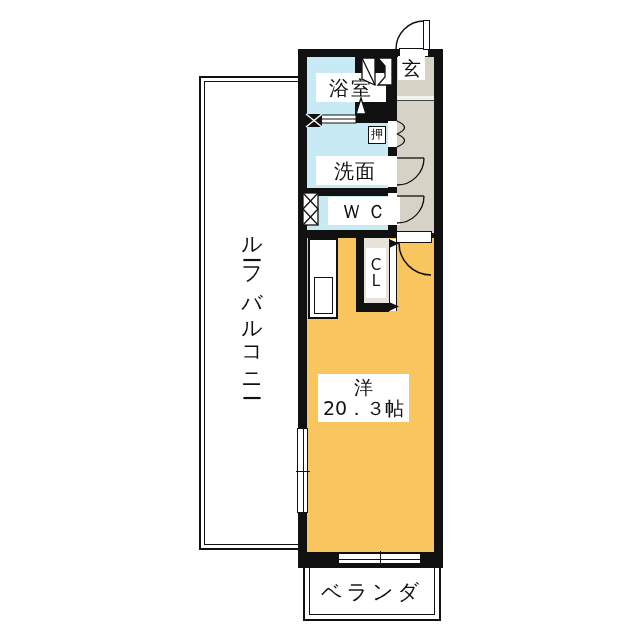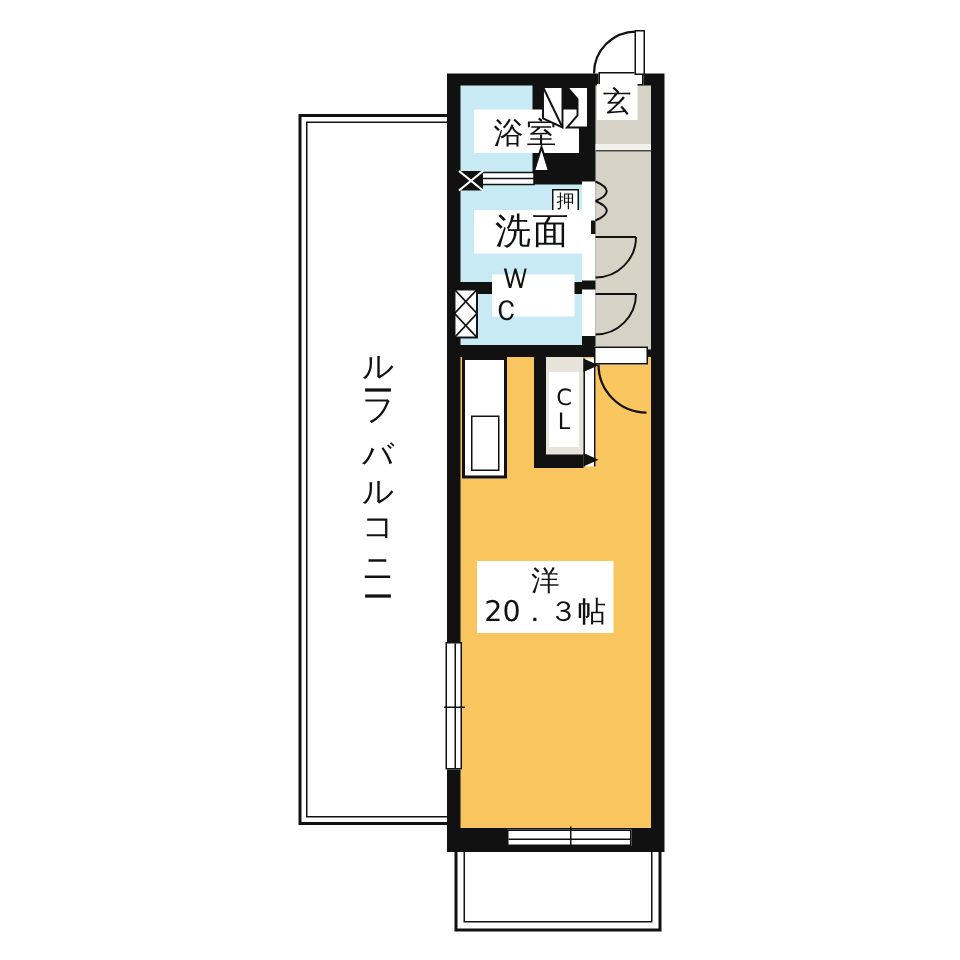--- a/index.html
+++ b/index.html
@@ -47,22 +47,22 @@
   .win-bottom .tick{position:absolute;left:50%;top:-3px;width:1px;height:16px;background:#111;}
   
   .veranda-outer{left:303px;top:566px;width:138px;height:55px;border:2px solid #111;box-sizing:border-box;z-index:1;}
   .veranda-inner{left:309px;top:566px;width:126px;height:49px;border:1.5px solid #111;box-sizing:border-box;z-index:1;}
   .veranda-label{left:303px;top:578px;width:138px;text-align:center;font-size:21px;letter-spacing:4px;z-index:4;}
   
   .lbl{background:#fff;display:flex;align-items:center;justify-content:center;z-index:4;line-height:1.1;}
   .lbl-bath{left:316px;top:73px;width:70px;height:29px;font-size:20px;letter-spacing:2px;}
   .lbl-genkan{left:398px;top:56px;width:27px;height:24px;font-size:19px;}
   .lbl-oshiire{left:368px;top:126px;width:18px;height:18px;font-size:12px;border:1.5px solid #111;box-sizing:border-box;}
-  .lbl-wash{left:316px;top:140px;width:78px;height:29px;font-size:24px;letter-spacing:1px;}
-  .lbl-wc{left:328px;top:183px;width:55px;height:28px;font-size:19px;letter-spacing:6px;text-indent:6px;}
+  .lbl-wash{left:316px;top:156px;width:78px;height:29px;font-size:20px;letter-spacing:1px;}
+  .lbl-wc{left:328px;top:197px;width:72px;height:28px;font-size:19px;letter-spacing:6px;text-indent:6px;}
   .lbl-cl{left:366px;top:248px;width:20px;height:50px;font-size:15px;flex-direction:column;z-index:4;}
   .lbl-room{left:318px;top:374px;width:91px;height:48px;font-size:19px;flex-direction:column;z-index:4;}
   svg.overlay{position:absolute;left:0;top:0;width:640px;height:640px;z-index:5;pointer-events:none;}
 </style>
 </head>
 <body>
 
 <div id="stage">
 
   <div class="abs balcony-outer"></div>
@@ -97,20 +97,21 @@
     <span class="mull"></span>
     <span class="tick"></span>
   </div>
   <div class="abs win-bottom">
     <span class="mull"></span>
     <span class="tick"></span>
   </div>
 
   <div class="abs veranda-outer"></div>
   <div class="abs veranda-inner"></div>
+  <div class="abs veranda-label">ベランダ</div>
 
   <div class="abs lbl lbl-bath">浴室</div>
   <div class="abs lbl lbl-genkan">玄</div>
   <div class="abs lbl lbl-oshiire">押</div>
   <div class="abs lbl lbl-wash">洗面</div>
   <div class="abs lbl lbl-wc">ＷＣ</div>
   <div class="abs lbl lbl-cl">
     <span>C</span>
     <span>L</span>
   </div>

